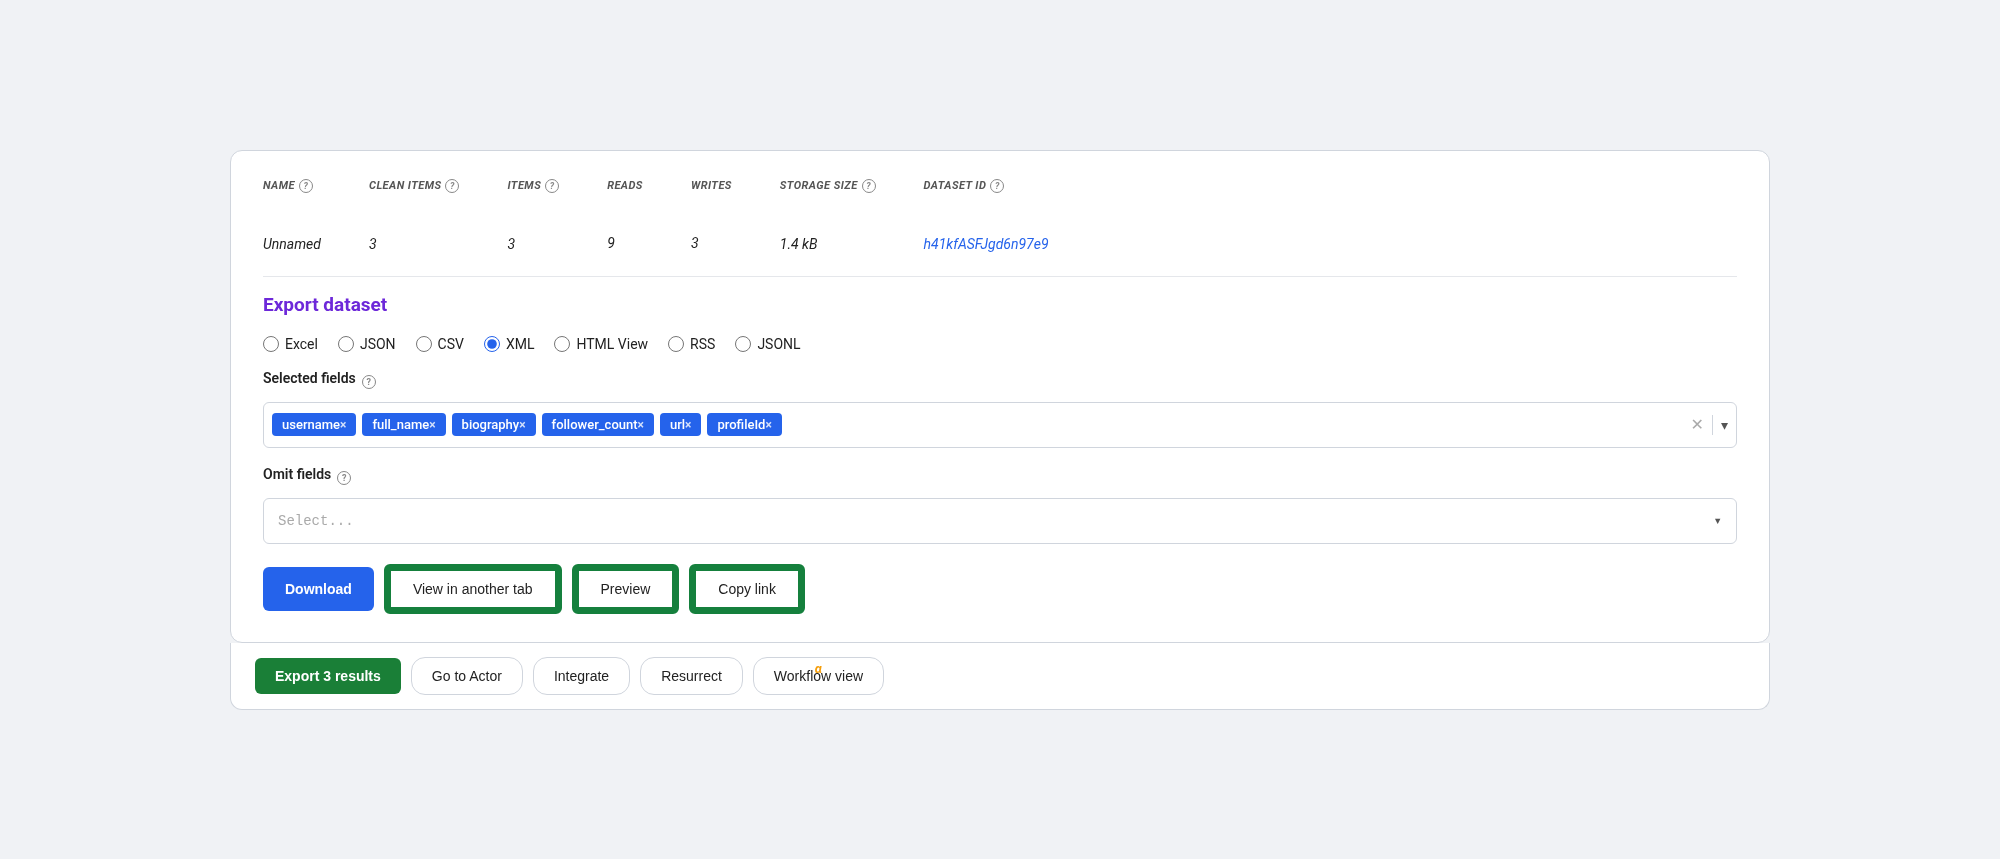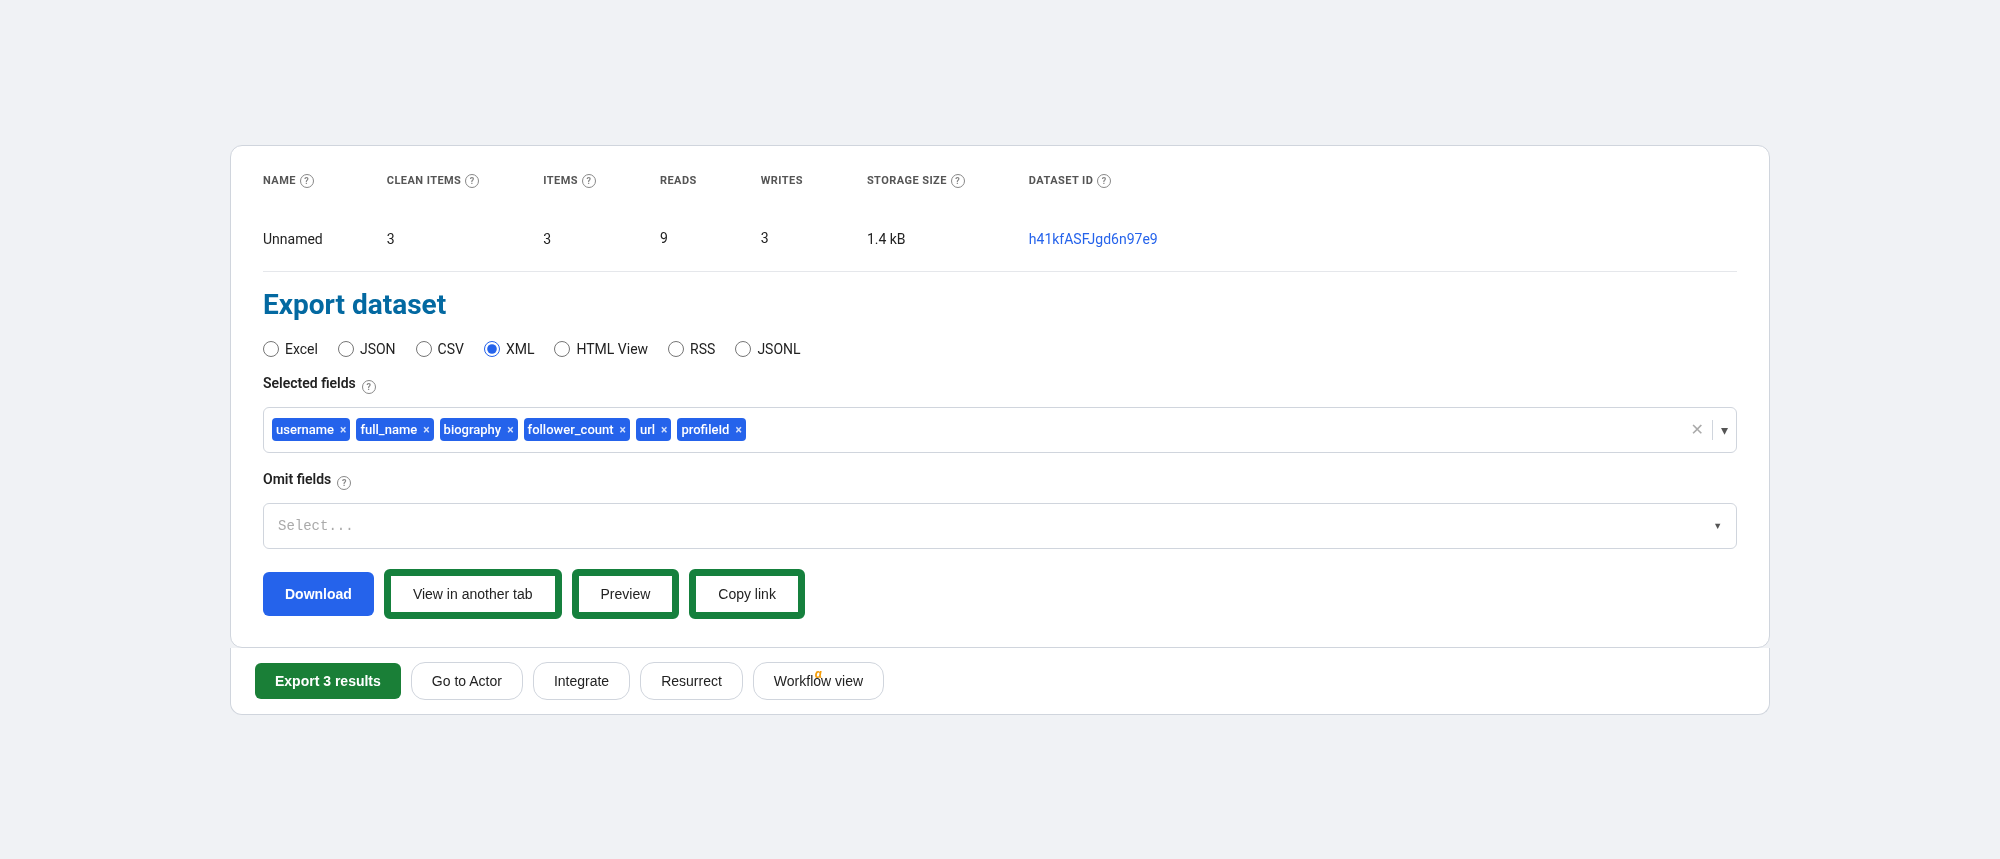--- a/index.html
+++ b/index.html
@@ -17,23 +17,24 @@
       width: 100%;
       max-width: 1540px;
       background: #fff;
       border: 1px solid #d0d5dd;
       border-radius: 12px;
       padding: 28px 32px 28px 32px;
       margin-bottom: 0;
     }
     .meta-row {
       display: flex;
-      gap: 64px;
+      gap: 48px;
       margin-bottom: 24px;
       align-items: center;
+      font-style: italic;
     }
     .meta-item {
       display: flex;
       flex-direction: column;
       gap: 2px;
     }
     .meta-label {
       font-size: 11px;
       font-weight: 700;
       color: #555;
@@ -60,23 +61,23 @@
       height: 14px;
       border-radius: 50%;
       border: 1.5px solid #888;
       color: #888;
       font-size: 9px;
       font-weight: bold;
       cursor: default;
       flex-shrink: 0;
     }
     .section-title {
-      font-size: 28px;
+      font-size: 19px;
       font-weight: 700;
-      color: #0369a1;
+      color: #6d28d9;
       margin-bottom: 20px;
       margin-top: 16px;
     }
     .format-section {
       margin-bottom: 18px;
     }
     .field-label {
       font-size: 14px;
       font-weight: 600;
       color: #222;
@@ -118,25 +119,25 @@
       border-radius: 6px;
       padding: 6px 8px;
       gap: 6px;
       flex-wrap: wrap;
       min-height: 46px;
       background: #fff;
     }
     .tag {
       display: flex;
       align-items: center;
-      gap: 6px;
+      gap: 0;
       background: #2563eb;
       color: #fff;
       border-radius: 4px;
-      padding: 4px 4px;
+      padding: 4px 10px;
       font-size: 13px;
       font-weight: 500;
     }
     .tag-close {
       cursor: pointer;
       font-size: 12px;
       opacity: 0.8;
       font-weight: bold;
       line-height: 1;
     }

